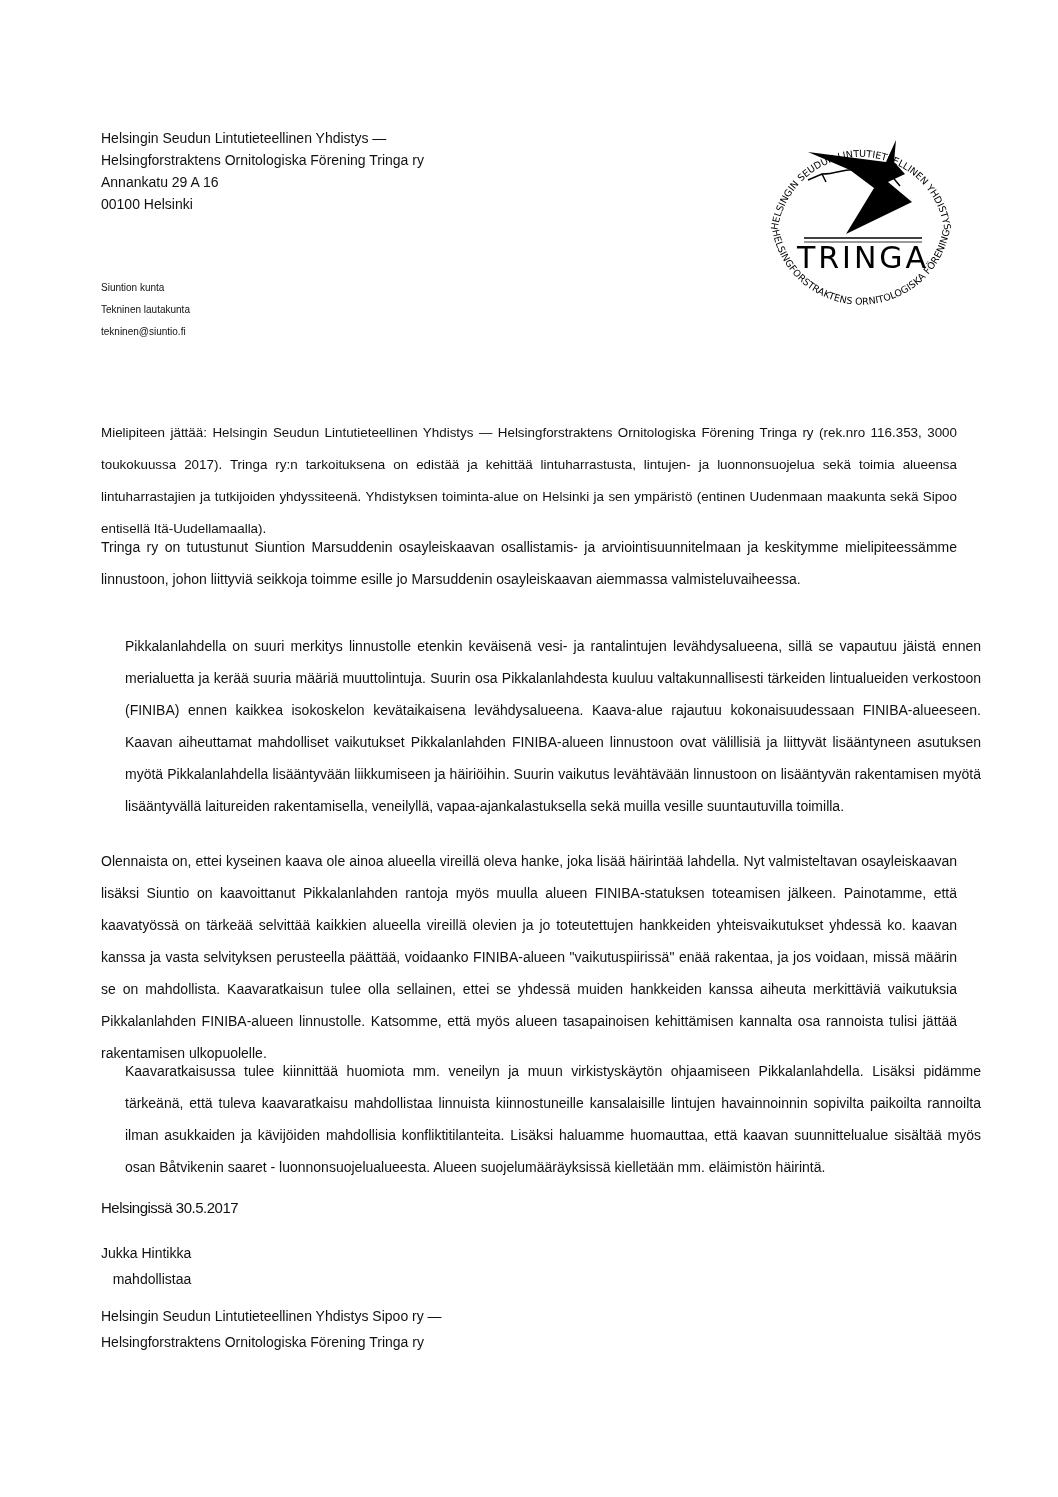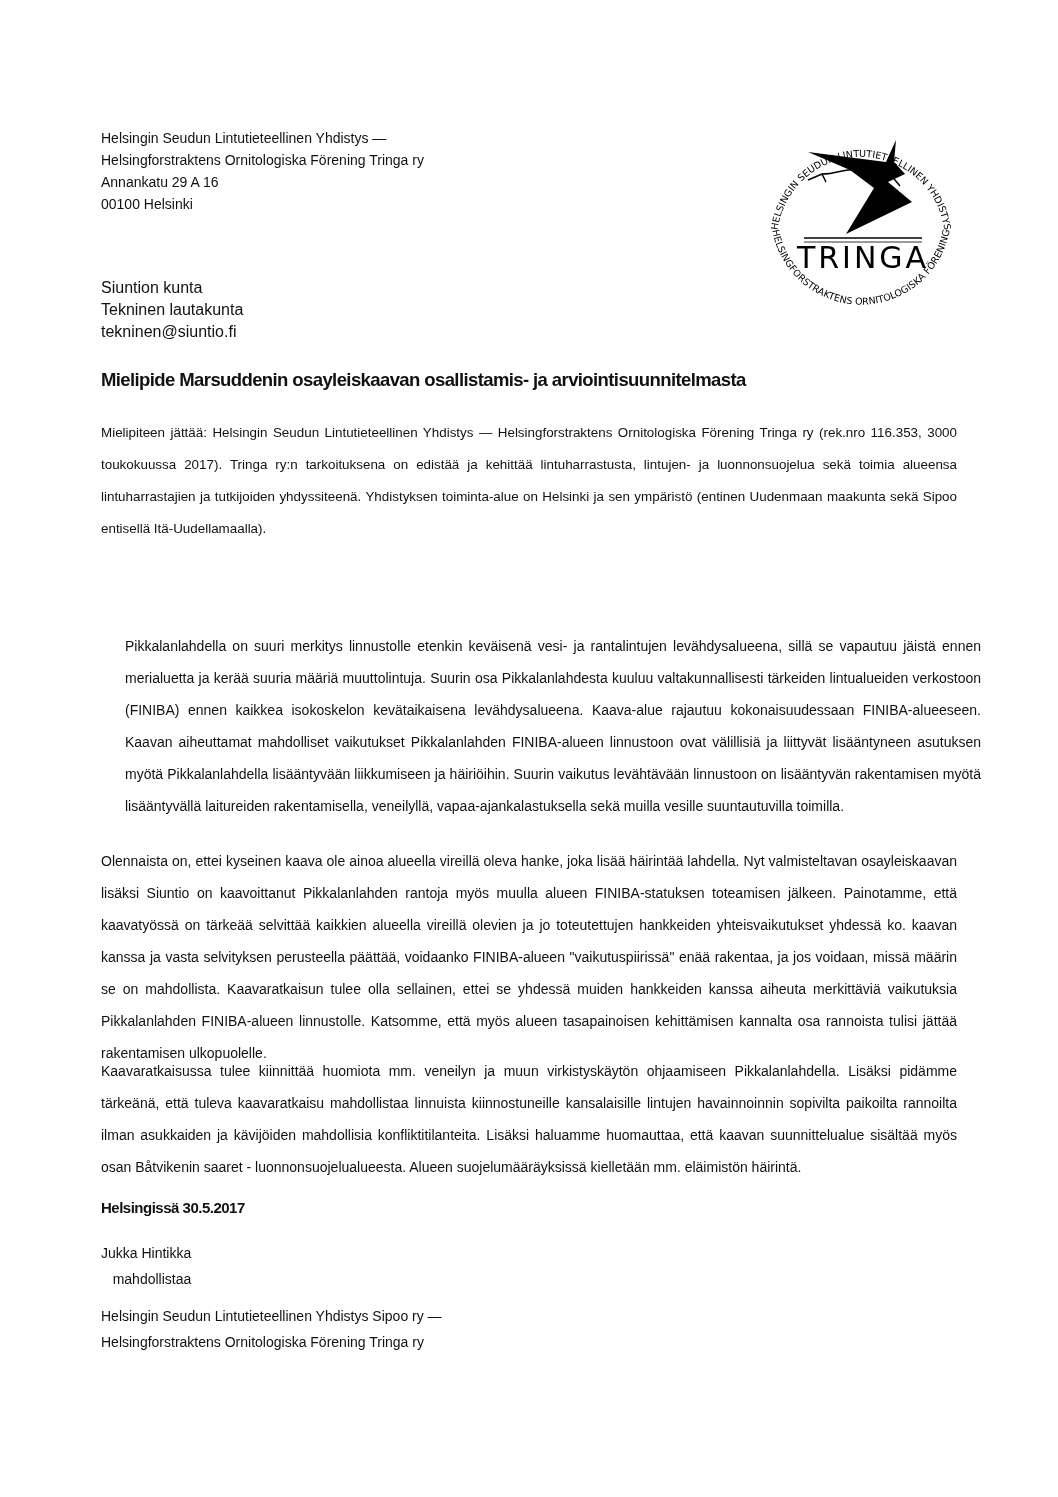--- a/index.html
+++ b/index.html
@@ -1,31 +1,31 @@
 <!DOCTYPE html>
 <html><head>
   <meta charset="utf-8">
   <style>
     html, body { margin: 0; padding: 0; background: #ffffff; }
     body { width: 1058px; height: 1497px; position: relative; overflow: hidden;
            font-family: "Liberation Sans", "DejaVu Sans", sans-serif; color: #111; }
     .page { position: absolute; left: 0; top: 0; width: 1058px; height: 1497px; background: #fff; }
     .sender { position: absolute; left: 101px; top: 127px; font-size: 14px; line-height: 22px; }
-    .recipient { position: absolute; left: 101px; top: 277px; font-size: 16px; line-height: 22px; }
+    .recipient { position: absolute; left: 101px; top: 277px; font-size: 10px; line-height: 22px; }
     .logo { position: absolute; left: 760px; top: 116px; width: 200px; height: 200px; }
     .title { position: absolute; left: 101px; top: 369px; font-size: 18.5px; font-weight: bold;
              letter-spacing: -0.6px; margin: 0; }
     .para { position: absolute; left: 101px; width: 856px; font-size: 14px; line-height: 32px;
             text-align: justify; margin: 0; }
     .p-intro { top: 417px; font-size: 13.4px; }
     .p1 { top: 531px; }
     .p2 { top: 630px; margin-left: 24px; }
     .p3 { top: 845px; }
-    .p4 { top: 1055px; }
-    .date { position: absolute; left: 101px; top: 1199px; font-size: 15px; font-weight: bold;
+    .p4 { top: 1055px; margin-left: 24px; }
+    .date { position: absolute; left: 101px; top: 1199px; font-size: 15px; font-weight: normal;
             letter-spacing: -0.5px; margin: 0; }
     .sig { position: absolute; left: 101px; top: 1240px; font-size: 14px; line-height: 26px; text-align: right; }
     .org { position: absolute; left: 101px; top: 1303px; font-size: 14px; line-height: 26px; }
     .line { display: block; }
   </style>
 </head>
 <body>
 
 <div class="page">
 
@@ -58,23 +58,23 @@
       <path d="M 48,36 L 126,46 L 136,24 L 134,46 L 145,58 L 128,66 L 152,86 L 86,118 L 114,72 L 90,54 Z" fill="#000"></path>
       <path d="M 62,58 C 78,58 84,52 96,54 C 108,56 114,60 130,58 L 140,70" stroke="#000" stroke-width="1.5" fill="none"></path>
       <path d="M 48,64 L 62,58 L 66,66" stroke="#000" stroke-width="1.5" fill="none"></path>
 
       <line x1="44" y1="122" x2="162" y2="122" stroke="#000" stroke-width="1.5"></line>
       <line x1="44" y1="126" x2="162" y2="126" stroke="#000" stroke-width="0.8"></line>
       <text x="103" y="152" text-anchor="middle" font-family="DejaVu Sans, sans-serif" font-size="30" font-weight="normal" letter-spacing="3" fill="#000">TRINGA</text>
     </svg>
   </div>
 
-  <h1 class="title">Mielipide Marsuddenin osayleiskaavan osallistamis- ja arviointisuunnitelmasta</h1>
 
   <p class="para p-intro">Mielipiteen jättää: Helsingin Seudun Lintutieteellinen Yhdistys — Helsingforstraktens Ornitologiska Förening Tringa ry (rek.nro 116.353, 3000 toukokuussa 2017). Tringa ry:n tarkoituksena on edistää ja kehittää lintuharrastusta, lintujen- ja luonnonsuojelua sekä toimia alueensa lintuharrastajien ja tutkijoiden yhdyssiteenä. Yhdistyksen toiminta-alue on Helsinki ja sen ympäristö (entinen Uudenmaan maakunta sekä Sipoo entisellä Itä-Uudellamaalla).</p>
+  <p class="para p1">Tringa ry on tutustunut Siuntion Marsuddenin osayleiskaavan osallistamis- ja arviointisuunnitelmaan ja keskitymme mielipiteessämme linnustoon, johon liittyviä seikkoja toimme esille jo Marsuddenin osayleiskaavan aiemmassa valmisteluvaiheessa.</p>
   <p class="para p2">Pikkalanlahdella on suuri merkitys linnustolle etenkin keväisenä vesi- ja rantalintujen levähdysalueena, sillä se vapautuu jäistä ennen merialuetta ja kerää suuria määriä muuttolintuja. Suurin osa Pikkalanlahdesta kuuluu valtakunnallisesti tärkeiden lintualueiden verkostoon (FINIBA) ennen kaikkea isokoskelon kevätaikaisena levähdysalueena. Kaava-alue rajautuu kokonaisuudessaan FINIBA-alueeseen. Kaavan aiheuttamat mahdolliset vaikutukset Pikkalanlahden FINIBA-alueen linnustoon ovat välillisiä ja liittyvät lisääntyneen asutuksen myötä Pikkalanlahdella lisääntyvään liikkumiseen ja häiriöihin. Suurin vaikutus levähtävään linnustoon on lisääntyvän rakentamisen myötä lisääntyvällä laitureiden rakentamisella, veneilyllä, vapaa-ajankalastuksella sekä muilla vesille suuntautuvilla toimilla.</p>
   <p class="para p3">Olennaista on, ettei kyseinen kaava ole ainoa alueella vireillä oleva hanke, joka lisää häirintää lahdella. Nyt valmisteltavan osayleiskaavan lisäksi Siuntio on kaavoittanut Pikkalanlahden rantoja myös muulla alueen FINIBA-statuksen toteamisen jälkeen. Painotamme, että kaavatyössä on tärkeää selvittää kaikkien alueella vireillä olevien ja jo toteutettujen hankkeiden yhteisvaikutukset yhdessä ko. kaavan kanssa ja vasta selvityksen perusteella päättää, voidaanko FINIBA-alueen "vaikutuspiirissä" enää rakentaa, ja jos voidaan, missä määrin se on mahdollista. Kaavaratkaisun tulee olla sellainen, ettei se yhdessä muiden hankkeiden kanssa aiheuta merkittäviä vaikutuksia Pikkalanlahden FINIBA-alueen linnustolle. Katsomme, että myös alueen tasapainoisen kehittämisen kannalta osa rannoista tulisi jättää rakentamisen ulkopuolelle.</p>
   <p class="para p4">Kaavaratkaisussa tulee kiinnittää huomiota mm. veneilyn ja muun virkistyskäytön ohjaamiseen Pikkalanlahdella. Lisäksi pidämme tärkeänä, että tuleva kaavaratkaisu mahdollistaa linnuista kiinnostuneille kansalaisille lintujen havainnoinnin sopivilta paikoilta rannoilta ilman asukkaiden ja kävijöiden mahdollisia konfliktitilanteita. Lisäksi haluamme huomauttaa, että kaavan suunnittelualue sisältää myös osan Båtvikenin saaret - luonnonsuojelualueesta. Alueen suojelumääräyksissä kielletään mm. eläimistön häirintä.</p>
 
   <p class="date">Helsingissä 30.5.2017</p>
 
   <div class="sig">
     <span class="line">Jukka Hintikka</span>
     <span class="line">mahdollistaa</span>
   </div>

